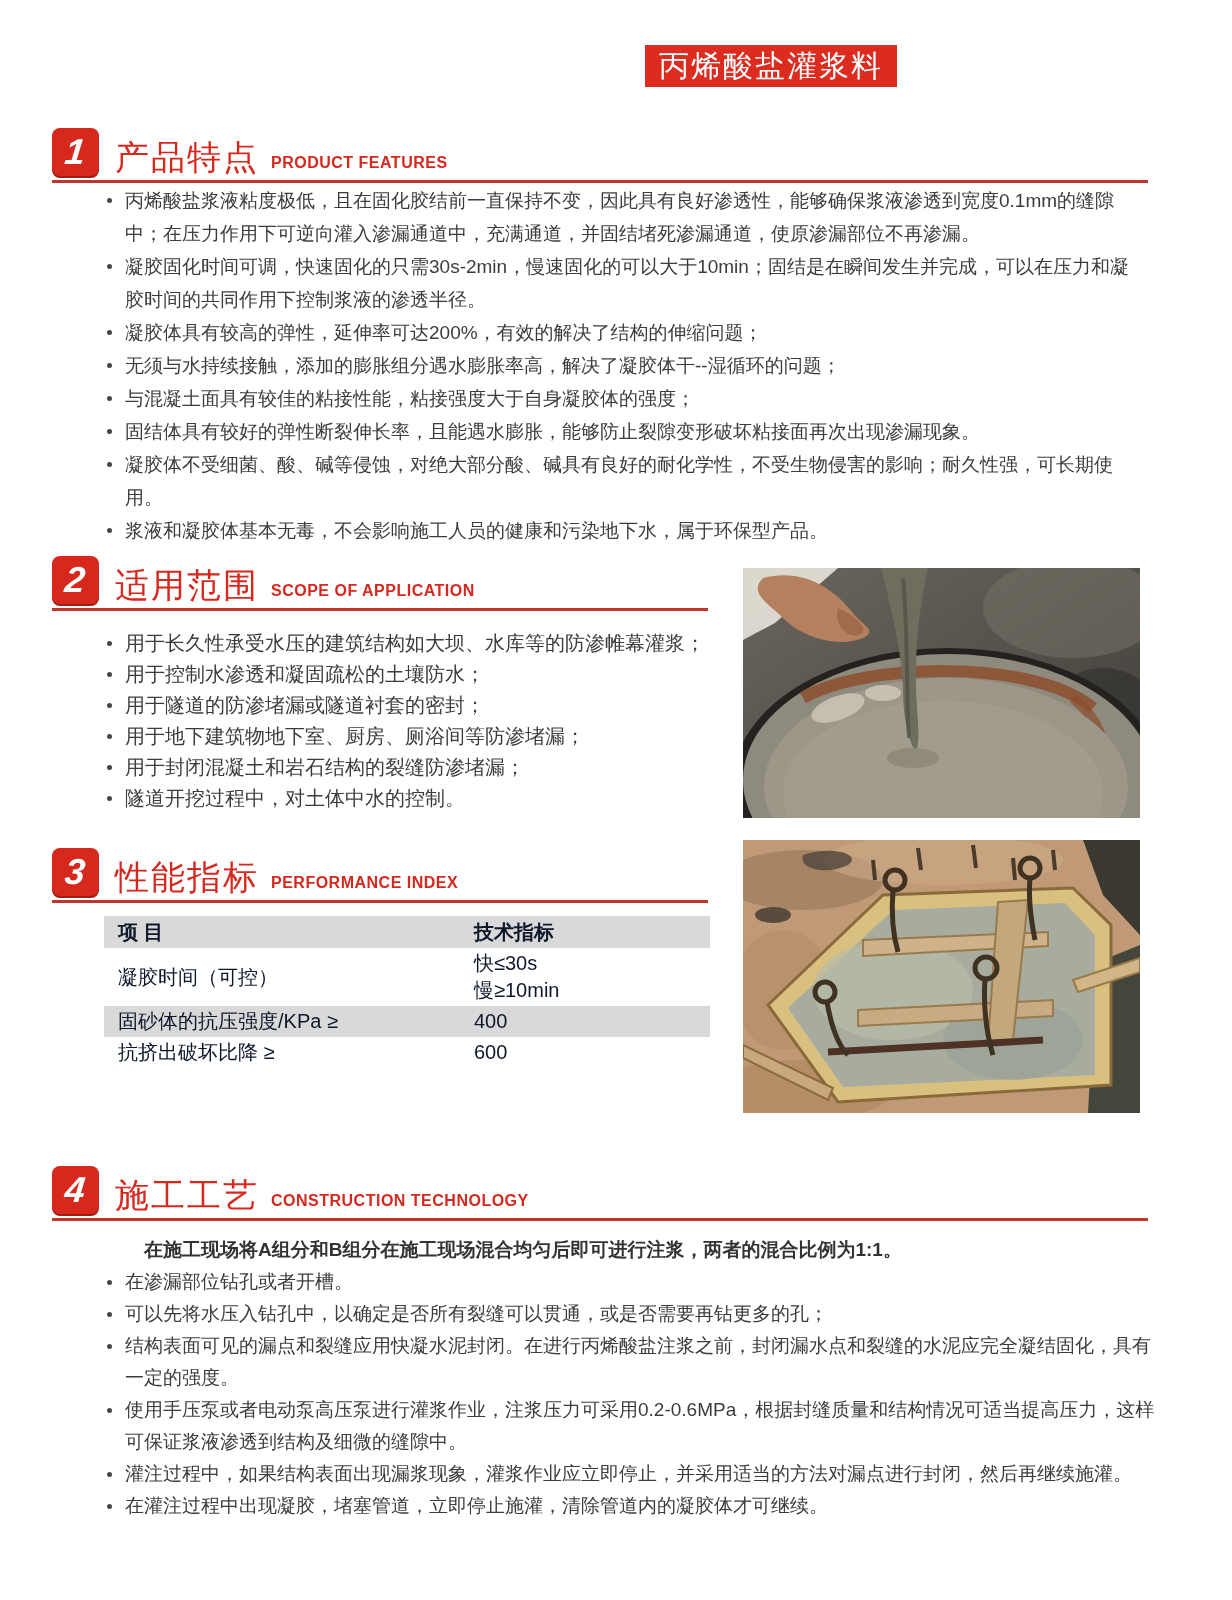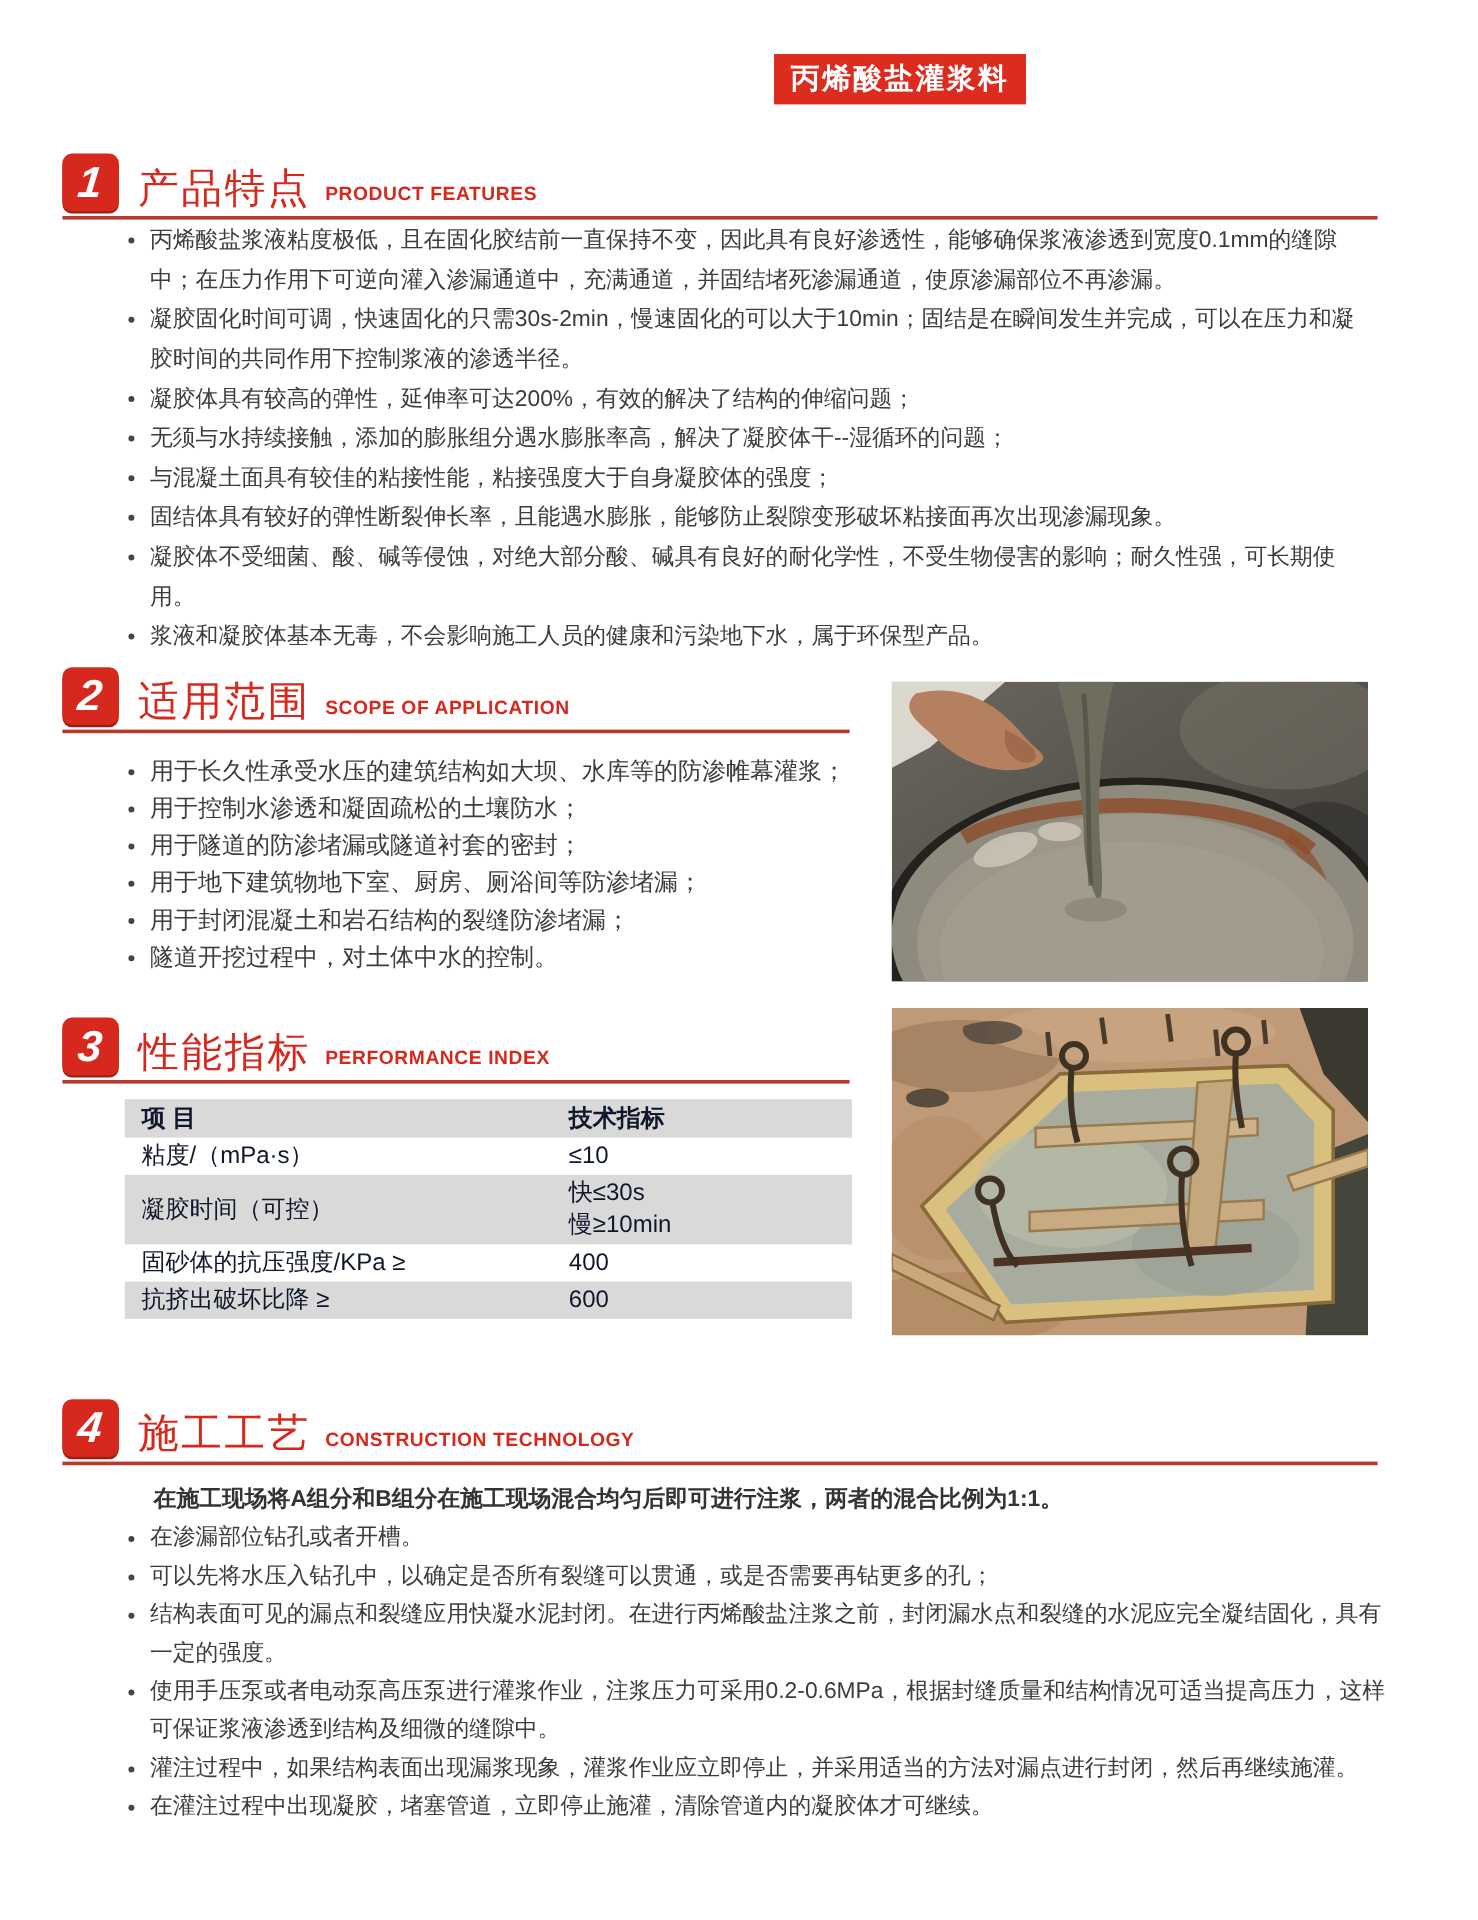--- a/index.html
+++ b/index.html
@@ -9,21 +9,21 @@
     --table-gray:#d9d9d9;
     --text-dark:#3c3c3c;
   }
   *{margin:0;padding:0;box-sizing:border-box;}
   html,body{background:#ffffff;}
   body{font-family:"Liberation Sans","DejaVu Sans",sans-serif;}
   .page{position:relative;width:1232px;height:1600px;background:#ffffff;overflow:hidden;}
 
   
   .banner{position:absolute;left:645px;top:45px;height:42px;line-height:42px;
-    background:var(--banner-bg);color:#ffffff;font-size:24px;font-weight:700;
+    background:var(--banner-bg);color:#ffffff;font-size:30px;font-weight:400;
     padding:0 14px;letter-spacing:2px;}
 
   
   .sec-header{position:absolute;display:flex;align-items:flex-end;
     border-bottom:3px solid var(--underline-red);padding-bottom:4px;}
   .num-badge{width:47px;height:48px;background:var(--accent-red);border-radius:8px;
     display:flex;align-items:center;justify-content:center;flex:0 0 auto;
     box-shadow:0 2px 0 #9e1e15;}
   .num-badge span{color:#ffffff;font-size:36px;font-weight:700;font-style:italic;
     transform:skewX(-6deg);line-height:1;}
@@ -39,21 +39,21 @@
     border-radius:50%;background:#454545;}
   ul.s1{left:98px;top:184px;width:1034px;font-size:19px;line-height:33px;}
   ul.s1 li::before{top:14px;}
   ul.s2{left:98px;top:628px;width:625px;font-size:20px;line-height:31px;}
   ul.s2 li::before{top:13px;}
   ul.s4{font-size:19px;line-height:32px;width:1062px;}
   ul.s4 li::before{top:14px;}
 
   
   .s4-content{position:absolute;left:98px;top:1234px;width:1062px;color:var(--text-dark);}
-  .intro{font-size:19px;font-weight:700;line-height:32px;margin-left:30px;color:#333333;}
+  .intro{font-size:19px;font-weight:700;line-height:32px;margin-left:46px;color:#333333;}
 
   
   .table-wrap{position:absolute;left:104px;top:916px;width:606px;}
   table.perf{border-collapse:collapse;width:606px;font-size:20px;color:#0f172a;table-layout:fixed;}
   table.perf th,table.perf td{text-align:left;vertical-align:middle;
     padding:2px 0 2px 14px;line-height:27px;}
   table.perf th{background:var(--table-gray);font-weight:700;height:32px;}
   table.perf td{height:30px;}
   table.perf tbody tr:nth-child(even){background:var(--table-gray);}
   table.perf col.c1{width:356px;}
@@ -152,24 +152,20 @@
           <col class="c1">
           <col class="c2">
         </colgroup>
     <thead>
           <tr>
             <th>项 目</th>
             <th>技术指标</th>
           </tr>
         </thead>
         <tbody>
-          <tr>
-            <td>粘度/（mPa·s）</td>
-            <td>≤10</td>
-          </tr>
           <tr>
             <td>凝胶时间（可控）</td>
             <td>
               <div>快≤30s</div>
               <div>慢≥10min</div>
             </td>
           </tr>
           <tr>
             <td>固砂体的抗压强度/KPa ≥</td>
             <td>400</td>

